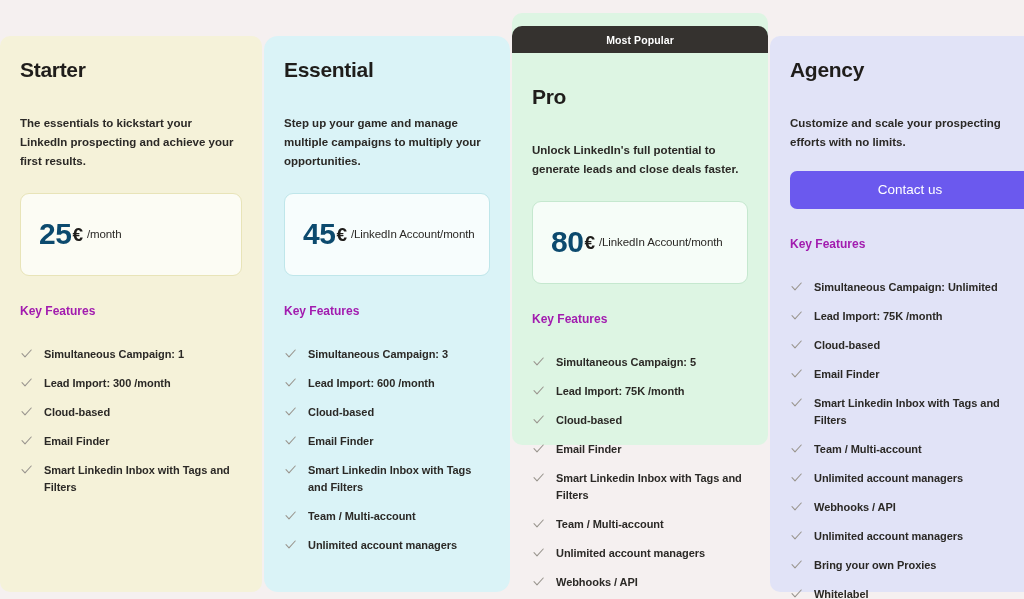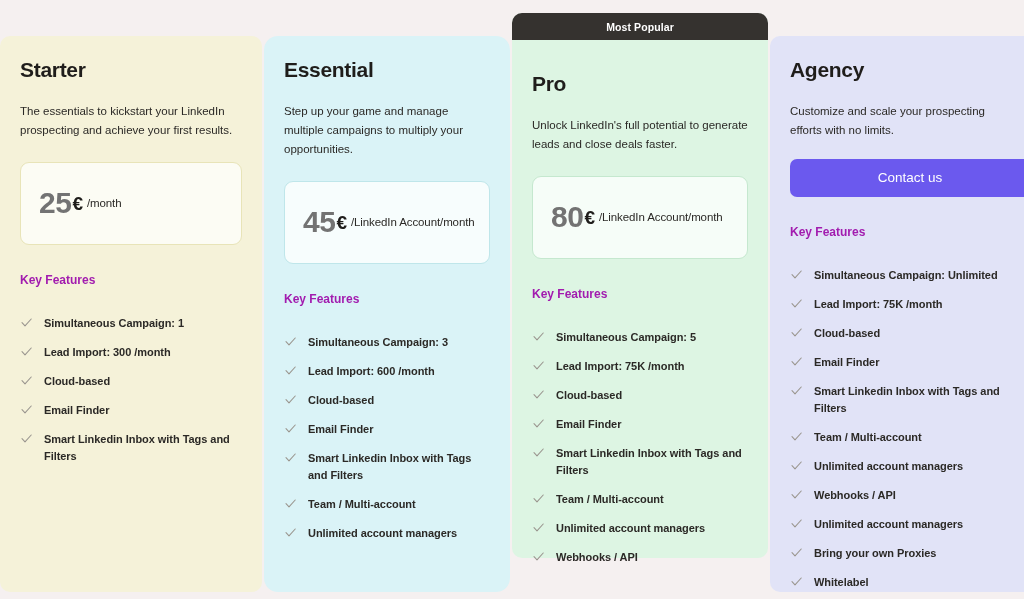--- a/index.html
+++ b/index.html
@@ -27,22 +27,22 @@
   .plan-card {
     position: absolute;
     top: 36px;
     height: 556px;
     border-radius: 10px;
     padding: 0 20px;
   }
 
   .plan-card.is-featured {
     top: 13px;
-    height: 545px;
-    padding-top: 0;
+    height: 432px;
+    padding-top: 13px;
     z-index: 3;
     border-radius: 10px;
   }
 
   
   .card-starter   { left: 0px;   width: 262px; }
   .card-essential { left: 264px; width: 246px; }
   .card-pro       { left: 512px; width: 256px; }
   .card-agency    { left: 770px; width: 280px; }
 
@@ -70,23 +70,23 @@
   
   .plan-name {
     font-size: 21px;
     font-weight: bold;
     color: #1f1d1b;
     letter-spacing: -0.3px;
     margin-top: 22px;
   }
 
   .plan-desc {
-    margin-top: 20px;
+    margin-top: 32px;
     font-size: 11.5px;
-    font-weight: normal;
+    font-weight: bold;
     line-height: 1.65;
     color: #2b2926;
     max-width: 228px;
   }
 
   
   .price-box {
     margin-top: 22px;
     height: 83px;
     background: #fdfcf8;
@@ -96,21 +96,21 @@
     align-items: center;
     padding-left: 18px;
   }
   .card-starter   .price-box { border-color: #e8e4b8; background: #fcfcf4; }
   .card-essential .price-box { border-color: #bfe6ea; background: #f7fdfd; }
   .card-pro       .price-box { border-color: #c5e8cf; background: #f6fdf8; }
 
   .price-amount {
     font-size: 30px;
     font-weight: bold;
-    color: #737373;
+    color: #0c4a6e;
     letter-spacing: -0.5px;
     line-height: 1;
   }
   .price-currency {
     font-size: 19px;
     font-weight: bold;
     color: #1f1d1b;
     vertical-align: super;
     line-height: 1;
     margin-left: 1px;

